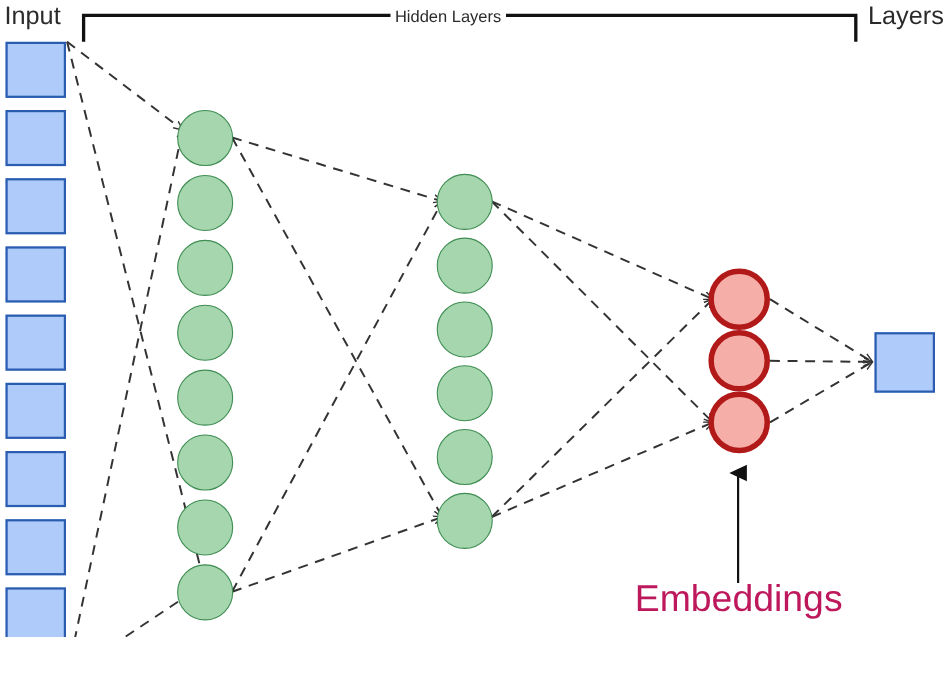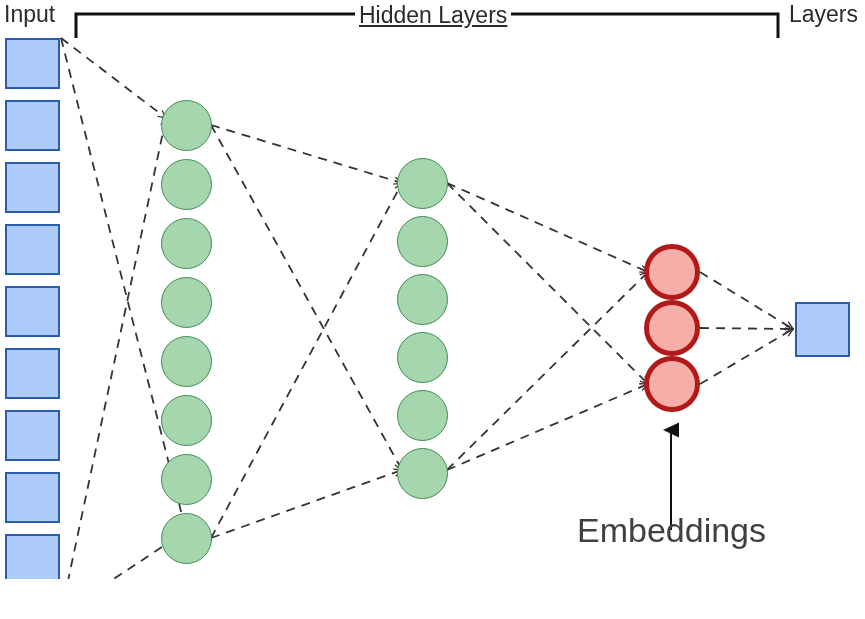--- a/index.html
+++ b/index.html
@@ -39,32 +39,31 @@
   }
   .label-output {
     left: 789px;
     top: 1px;
     font-size: 23px;
     line-height: 27px;
   }
   .label-hidden {
     left: 355px;
     top: 2px;
-    font-size: 23px;
+    font-size: 15px;
     line-height: 27px;
     background: #ffffff;
     padding: 0 4px;
-    text-decoration: underline;
   }
   .label-embeddings {
     left: 577px;
-    top: 509px;
+    top: 523px;
     font-size: 34px;
     line-height: 42px;
-    color: #404040;
+    color: #be185d;
   }
   .node {
     position: absolute;
     box-sizing: border-box;
   }
   .node-input {
     width: 55px;
     height: 51px;
     background: #AECBFA;
     border: 2px solid #2A5DB0;

